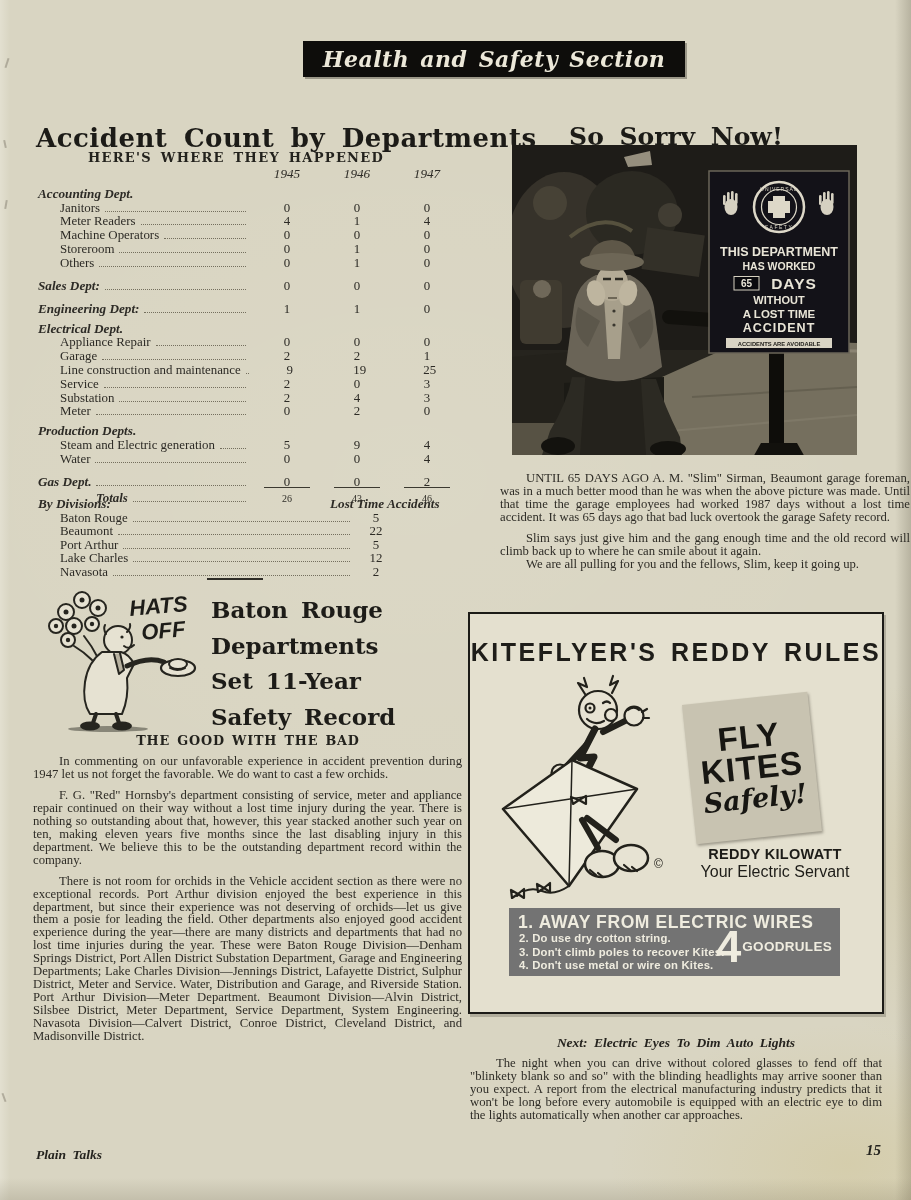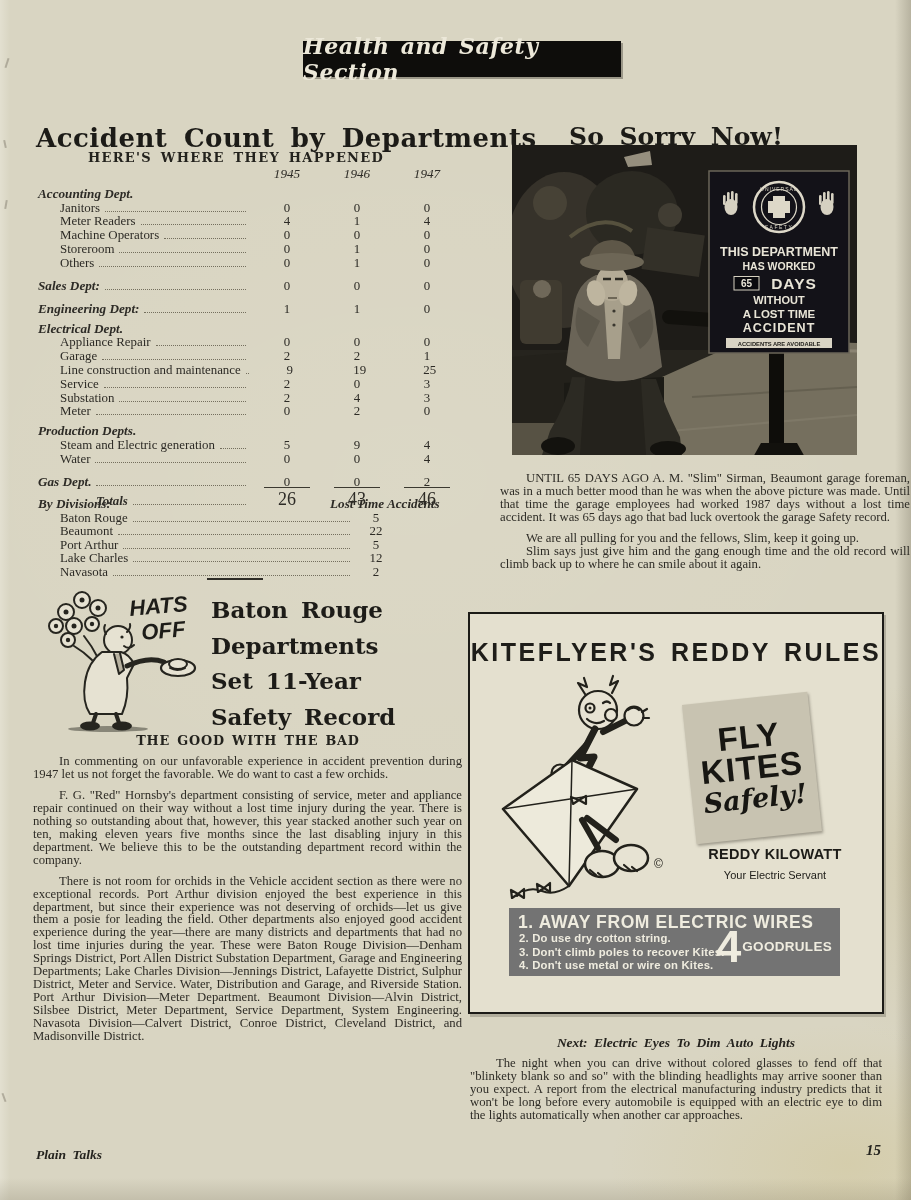--- a/index.html
+++ b/index.html
@@ -9,21 +9,21 @@
     background-image:
       radial-gradient(ellipse 340px 200px at 93% 97%, rgba(196,174,84,.20), transparent 70%),
       radial-gradient(ellipse 160px 260px at 100% 72%, rgba(180,158,88,.14), transparent 70%),
       radial-gradient(ellipse 700px 500px at 45% 40%, rgba(255,255,248,.07), transparent 70%),
       linear-gradient(to left, rgba(96,90,72,.28), rgba(96,90,72,0) 16px),
       linear-gradient(to top, rgba(120,113,92,.22), rgba(120,113,92,0) 22px),
       linear-gradient(to right, rgba(255,255,250,.25), rgba(255,255,250,0) 10px);}
   .mark{position:absolute;background:#8a8577;opacity:.55;}
 
   
-  .banner{position:absolute;left:303px;top:41px;width:318px;height:36px;background:#0e0d0b;
+  .banner{position:absolute;left:303px;top:41px;width:382px;height:36px;background:#0e0d0b;
     display:flex;align-items:center;justify-content:center;box-shadow:2px 2px 0 rgba(40,38,30,.35);}
   .banner span{font-family:"DejaVu Serif",serif;font-style:italic;font-weight:bold;
     font-size:22px;color:#ece8d9;letter-spacing:.5px;word-spacing:3px;}
 
   
   .h-left{position:absolute;left:36px;top:106px;font-family:"DejaVu Serif",serif;font-weight:bold;
     font-size:26px;letter-spacing:.5px;word-spacing:7px;color:#1c1b17;}
   .h-right{position:absolute;left:470px;top:101px;width:412px;text-align:center;
     font-family:"DejaVu Serif",serif;font-weight:bold;font-size:25px;word-spacing:7px;color:#1c1b17;}
   .subtitle{position:absolute;left:36px;top:150px;width:400px;text-align:center;
@@ -38,21 +38,21 @@
   .trow.grp{font-style:italic;font-weight:bold;margin-top:7px;font-size:13.2px;}
   .trow.grp-row{margin-top:10px;}
   .trow.grp-row .lbl{font-style:italic;font-weight:bold;font-size:13.2px;}
   .num{width:70px;text-align:center;flex:none;}
   .dots{flex:1;border-bottom:1.5px dotted #746f5e;margin:0 6px 3px 5px;min-width:3px;}
   .dots.none{border-bottom:none;}
   .yearrow{margin-bottom:3px;}
   .yearrow .num{font-style:italic;font-size:13.2px;}
   .trow.totalsrow{margin-top:0;justify-content:flex-end;}
   .trow.totalsrow .lbl{font-style:italic;font-weight:bold;padding-left:58px;}
-  .num.tot{position:relative;padding-top:4px;font-size:18px;}
+  .num.tot{position:relative;padding-top:4px;font-size:10px;}
   .num.tot::before{content:"";position:absolute;top:-2px;left:12px;right:12px;
     border-top:1.6px solid #3b3930;}
 
   
   .divisions{position:absolute;left:38px;top:497px;width:424px;}
   .div-head{position:relative;font-style:italic;font-weight:bold;font-size:13.2px;line-height:14px;}
   .div-head .rlab{position:absolute;left:292px;top:0;white-space:nowrap;}
   .drow{display:flex;align-items:baseline;font-size:12.9px;line-height:12.75px;margin-top:.5px;}
   .drow .lbl{padding-left:22px;white-space:nowrap;}
   .dnum{width:40px;flex:none;text-align:center;margin-right:66px;}
@@ -83,21 +83,21 @@
   .flysign{position:absolute;left:219px;top:84px;width:126px;height:140px;background:#c8c3b1;
     transform:rotate(-6deg);display:flex;flex-direction:column;align-items:center;
     justify-content:center;box-shadow:1px 2px 3px rgba(50,46,36,.4);}
   .flysign .fl{font-family:"Liberation Sans",sans-serif;font-weight:900;font-size:33px;
     line-height:31px;letter-spacing:1px;color:#17161280;color:#171612;}
   .flysign .fs{font-family:"DejaVu Serif",serif;font-weight:bold;font-style:italic;
     font-size:27px;line-height:32px;color:#171612;}
   .credit{position:absolute;left:222px;top:232px;width:166px;text-align:center;
     font-family:"Liberation Sans",sans-serif;color:#1d1c18;}
   .credit .cn{font-weight:bold;font-size:14.5px;letter-spacing:.3px;}
-  .credit .ct{font-size:11px;margin-top:7px;}
+  .credit .ct{font-size:16px;margin-top:1px;}
   .rulesbar{position:absolute;left:39px;top:294px;width:331px;height:68px;background:#737373;
     color:#efecdf;font-family:"Liberation Sans",sans-serif;padding:0;}
   .r1{white-space:nowrap;padding:5px 0 0 9px;font-weight:900;font-size:17.5px;
     letter-spacing:.6px;line-height:19px;}
   .rsmall{padding-left:10px;font-weight:bold;font-size:11.3px;line-height:13.5px;
     letter-spacing:.2px;width:235px;white-space:nowrap;}
   .badge{position:absolute;right:8px;top:19px;display:flex;align-items:center;}
   .badge .b4{font-weight:900;font-size:45px;line-height:40px;}
   .badge .bw{display:flex;flex-direction:row;font-weight:900;font-size:13.5px;
     line-height:13.5px;letter-spacing:.3px;margin-left:1px;}
@@ -438,22 +438,22 @@
         <text x="70" y="147" text-anchor="middle" font-family="Liberation Sans, sans-serif" font-weight="bold" font-size="11.5" fill="#e9e5d7">A LOST TIME</text>
         <text x="70" y="161" text-anchor="middle" font-family="Liberation Sans, sans-serif" font-weight="bold" font-size="12.5" letter-spacing="1" fill="#e9e5d7">ACCIDENT</text>
         <rect x="17" y="167" width="106" height="10" fill="#d9d4c4"></rect>
         <text x="70" y="174.5" text-anchor="middle" font-family="Liberation Sans, sans-serif" font-weight="bold" font-size="5.8" fill="#1d1c18">ACCIDENTS ARE AVOIDABLE</text>
       </g>
     </svg>
   </div>
 
   <div class="body-right">
     <p>UNTIL 65 DAYS AGO A. M. "Slim" Sirman, Beaumont garage foreman, was in a much better mood than he was when the above picture was made.  Until that time the garage employees had worked 1987 days without a lost time accident.  It was 65 days ago that bad luck overtook the garage Safety record.</p>
+    <p class="nogap">Slim says just give him and the gang enough time and the old record will climb back up to where he can smile about it again.</p>
     <p class="nogap">We are all pulling for you and the fellows, Slim, keep it going up.</p>
-    <p class="nogap">Slim says just give him and the gang enough time and the old record will climb back up to where he can smile about it again.</p>
   </div>
 
   <div class="kitebox">
     <div class="kb-head">KITEFLYER'S REDDY RULES</div>
 
     <svg class="reddy-svg" width="235" height="240" viewBox="0 0 235 240">
       <g stroke="#22211b" fill="none" stroke-width="2.2" stroke-linecap="round" stroke-linejoin="round">
         <circle cx="122" cy="38" r="19" fill="#e7e3d3"></circle>
         <path d="M109 22 l-7 -11 l9 4 l-3 -9"></path>
         <path d="M136 21 l6 -12 l-8 4 l3 -9"></path>

